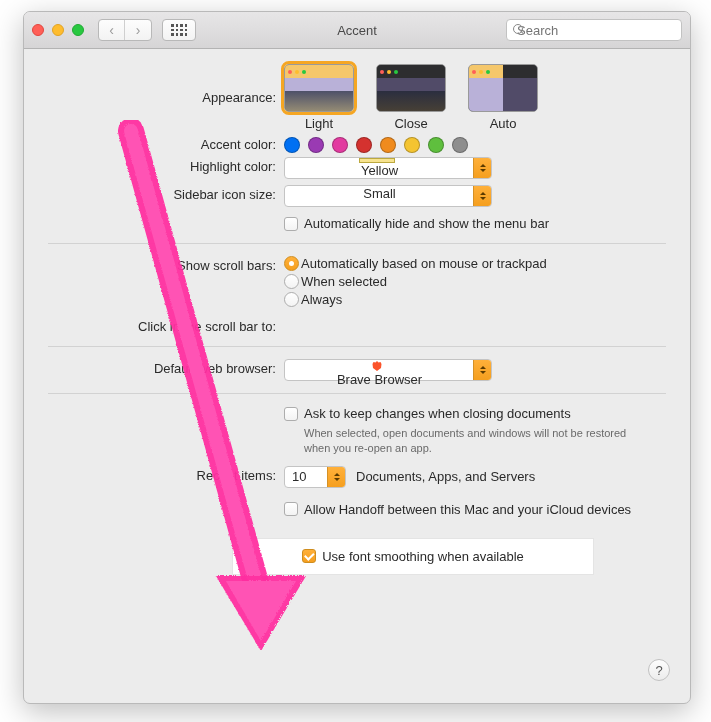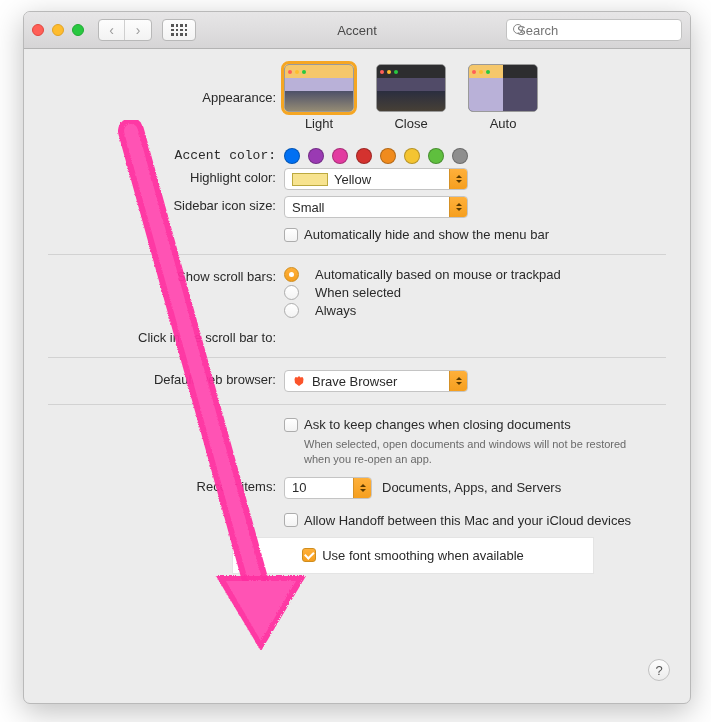--- a/index.html
+++ b/index.html
@@ -225,43 +225,43 @@
     margin-right: 6px;
   }
   .mac-select .app-icon {
     width: 14px; height: 14px;
     background: #fff;
     border-radius: 50%;
     margin-right: 6px;
     display:flex; align-items:center; justify-content:center;
     font-size: 10px;
   }
-  .sel-w1 { width: 184px; }
-  .sel-w2 { width: 88px; text-align: center; }
+  .sel-w1 { width: 208px; flex-direction: column; }
+  .sel-w2 { width: 62px; text-align: center; }
 
   
   .chk { display:flex; align-items:center; gap:6px; font-size:13px; }
   .chk .box {
     width:14px; height:14px;
     border:1px solid #adadad; border-radius:3px;
     background: linear-gradient(#fff,#f3f3f3);
     display:flex; align-items:center; justify-content:center;
   }
   .chk.checked .box {
     background: linear-gradient(#ffb03a,#f59f1f);
     border-color:#cf8d1e;
   }
   .chk.checked .box::after {
     content:""; width:4px; height:7px;
     border-right:2px solid #fff; border-bottom:2px solid #fff;
     transform: rotate(45deg) translate(-0.5px,-1px);
   }
 
   
-  .rad { display:flex; align-items:center; gap:16px; font-size:13px; }
+  .rad { display:flex; align-items:center; gap:2px; font-size:13px; }
   .rad .dot {
     width:15px; height:15px; border-radius:50%;
     border:1px solid #adadad;
     background: linear-gradient(#fff,#f3f3f3);
     display:flex; align-items:center; justify-content:center;
   }
   .rad.selected .dot {
     background: linear-gradient(#ffb03a,#f59f1f);
     border-color:#cf8d1e;
   }
@@ -382,21 +382,21 @@
                   <i></i>
                 </div>
                 <div class="bg"></div>
               </div>
             <div class="thumb-label">Auto</div>
           </div>
         </div>
       </div>
     </div>
 
-    <div class="row" style="margin-top:15px;font-family:Liberation Mono, monospace;">
+    <div class="row" style="margin-top:4px;">
       <div class="label-col">Accent color:</div>
       <div class="ctl-col">
         <div class="accents">
           <span class="accent" style="background:#0070f3"></span>
           <span class="accent" style="background:#9a3ab3"></span>
           <span class="accent" style="background:#e23ba0"></span>
           <span class="accent" style="background:#d4322f"></span>
           <span class="accent" style="background:#f08b1d"></span>
           <span class="accent" style="background:#f4c431"></span>
           <span class="accent" style="background:#5fbf3e"></span>
@@ -500,21 +500,21 @@
     <div class="row" style="margin-top:14px;">
       <div class="label-col"></div>
       <div class="ctl-col">
         <div class="chk">
           <span class="box"></span>
           <span>Allow Handoff between this Mac and your iCloud devices</span>
         </div>
       </div>
     </div>
 
-    <div class="row" style="margin-top:10px;">
+    <div class="row" style="margin-top:22px;">
       <div class="label-col" style="width:185px;"></div>
       <div class="ctl-col">
         <div class="highlight-box">
           <div class="chk checked">
             <span class="box"></span>
             <span>Use font smoothing when available</span>
           </div>
         </div>
       </div>
     </div>

